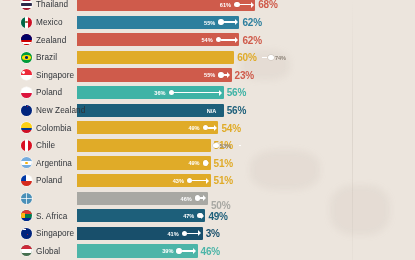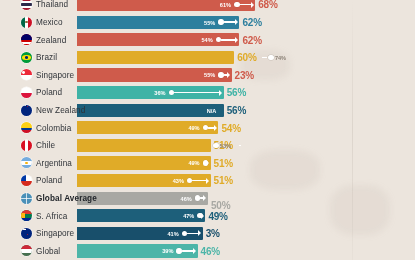--- a/index.html
+++ b/index.html
@@ -226,21 +226,20 @@
           <span class="mk-arrow" style="left:206.02px"></span>
           <span class="mk-lab" style="left:172.66000000000003px">43%</span>
         </span>
       </div>
       <div class="row" style="top: 193.6px; position: absolute;">
         <span class="flag" style="top:3.2px">
           <i style="background:#4a90b8;top:0;height:100%"></i>
           <i style="background:rgba(255,255,255,.75);top:45%;left:0;width:100%;height:10%"></i>
           <i style="background:rgba(255,255,255,.75);top:0;left:45%;width:10%;height:100%"></i>
         </span>
-        <span class="name bold" style="top:4.6px">Global Average</span>
         <span class="bar" style="top:2.2px;width:131px;background:#a8a8a3"></span>
         <span class="curval" style="left:211px;top:11px;color:#a8a8a3">50%</span>
         <span class="marker" style="left:0;top:2.2px;width:415px">
           <span class="mk-line" style="left:199.92000000000002px;width:3.4799999999999898px"></span>
           <span class="mk-dot" style="left:194.82000000000002px"></span>
           <span class="mk-arrow" style="left:203.4px"></span>
           <span class="mk-lab" style="left:180.52px">46%</span>
         </span>
       </div>
       <div class="row" style="top: 211.2px; position: absolute;">

